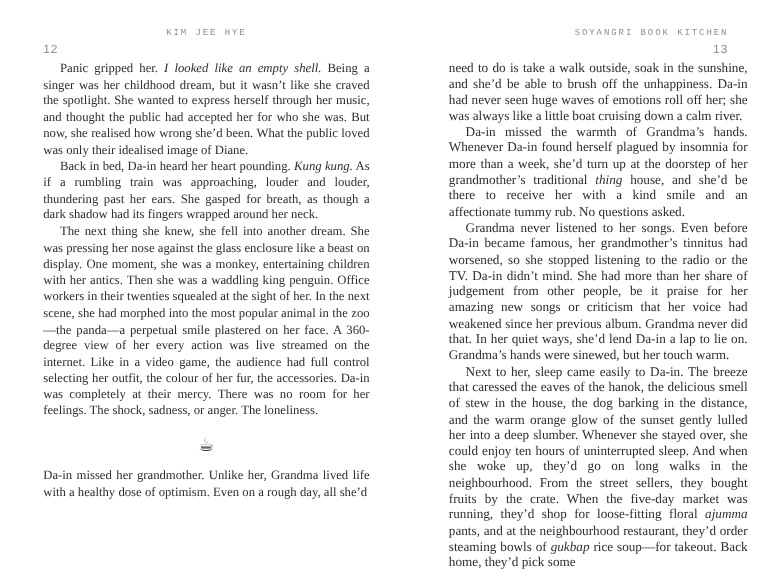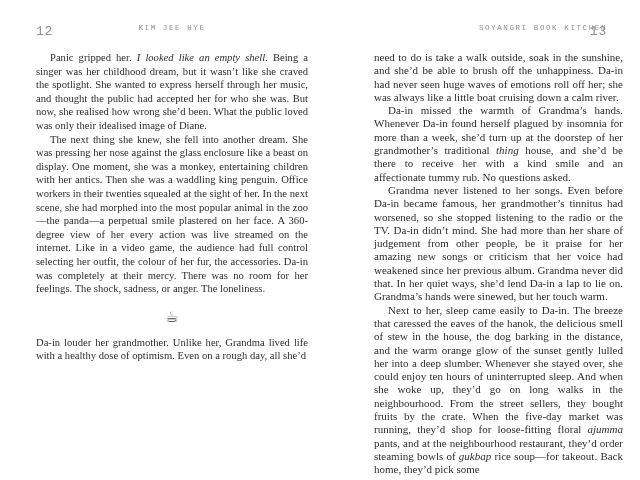--- a/index.html
+++ b/index.html
@@ -34,23 +34,23 @@
     left: 0;
     right: 0;
     height: 12px;
     font-family: "Liberation Sans", sans-serif;
     font-size: 7.5px;
     letter-spacing: 1.6px;
     color: #8f8f8f;
   }
   .page-num {
     position: absolute;
-    top: 0;
-    font-family: Liberation Mono, monospace;
-    font-size: 13px;
+    top: 12px;
+    font-family: Liberation Sans, sans-serif;
+    font-size: 10px;
     letter-spacing: 0.8px;
     color: #8f8f8f;
   }
   .page-left .page-num  { left: 36px; }
   .page-right .page-num { right: 33px; }
 
   .head-title {
     position: absolute;
     top: 0;
     text-align: center;
@@ -99,23 +99,24 @@
 
 <div class="spread">
 
   <div class="page page-left">
     <div class="running-head">
       <span class="page-num">12</span>
       <span class="head-title">KIM JEE HYE</span>
     </div>
     <div class="text-col">
         <p class="indent">Panic gripped her. <i>I looked like an empty shell.</i> Being a singer was her childhood dream, but it wasn’t like she craved the spotlight. She wanted to express herself through her music, and thought the public had accepted her for who she was. But now, she realised how wrong she’d been. What the public loved was only their idealised image of Diane.</p>
+        <p class="indent">Back in bed, Da-in heard her heart pounding. <i>Kung kung.</i> As if a rumbling train was approaching, louder and louder, thundering past her ears. She gasped for breath, as though a dark shadow had its fingers wrapped around her neck.</p>
         <p class="indent">The next thing she knew, she fell into another dream. She was pressing her nose against the glass enclosure like a beast on display. One moment, she was a monkey, entertaining children with her antics. Then she was a waddling king penguin. Office workers in their twenties squealed at the sight of her. In the next scene, she had morphed into the most popular animal in the zoo—the panda—a perpetual smile plastered on her face. A 360-degree view of her every action was live streamed on the internet. Like in a video game, the audience had full control selecting her outfit, the colour of her fur, the accessories. Da-in was completely at their mercy. There was no room for her feelings. The shock, sadness, or anger. The loneliness.</p>
         <div class="section-break">☕</div>
-        <p>Da-in louder her grandmother. Unlike her, Grandma lived life with a healthy dose of optimism. Even on a rough day, all she’d</p>
+        <p>Da-in missed her grandmother. Unlike her, Grandma lived life with a healthy dose of optimism. Even on a rough day, all she’d</p>
       </div>
   </div>
 
   <div class="page page-right">
     <div class="running-head">
       <span class="head-title">SOYANGRI BOOK KITCHEN</span>
       <span class="page-num">13</span>
     </div>
     <div class="text-col">
         <p>need to do is take a walk outside, soak in the sunshine, and she’d be able to brush off the unhappiness. Da-in had never seen huge waves of emotions roll off her; she was always like a little boat cruising down a calm river.</p>

